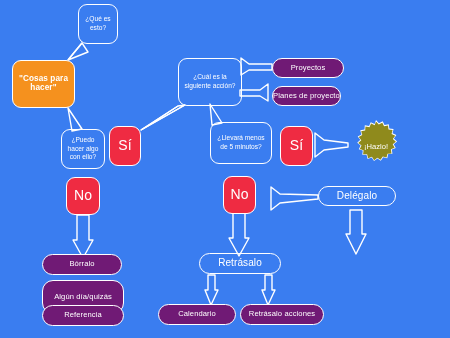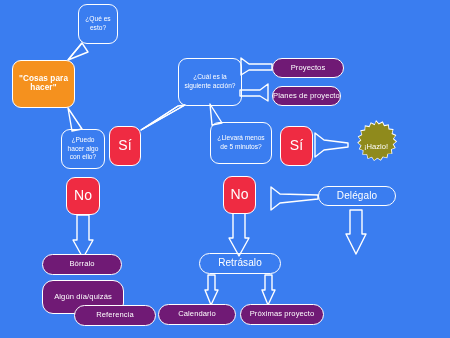--- a/index.html
+++ b/index.html
@@ -201,19 +201,19 @@
 
   <div class="node n-outline" style="left:318px;top:186px;width:78px;height:20px;">Delégalo</div>
 
   <div class="node n-outline" style="left:199px;top:253px;width:82px;height:21px;">Retrásalo</div>
 
 
   <div class="node n-olive" style="left:42px;top:254px;width:80px;height:21px;">Bórralo</div>
 
   <div class="node n-olive" style="left:42px;top:280px;width:82px;height:34px;">Algún día/quizás</div>
 
-  <div class="node n-olive" style="left:42px;top:305px;width:82px;height:21px;margin-left:32px;">Referencia</div>
+  <div class="node n-olive" style="left:42px;top:305px;width:82px;height:21px;">Referencia</div>
 
   <div class="node n-olive" style="left:158px;top:304px;width:78px;height:21px;">Calendario</div>
 
-  <div class="node n-olive" style="left:240px;top:304px;width:84px;height:21px;">Próximas proyecto</div>
+  <div class="node n-olive" style="left:240px;top:304px;width:84px;height:21px;">Retrásalo acciones</div>
 
 </div>
 
 </body></html>

